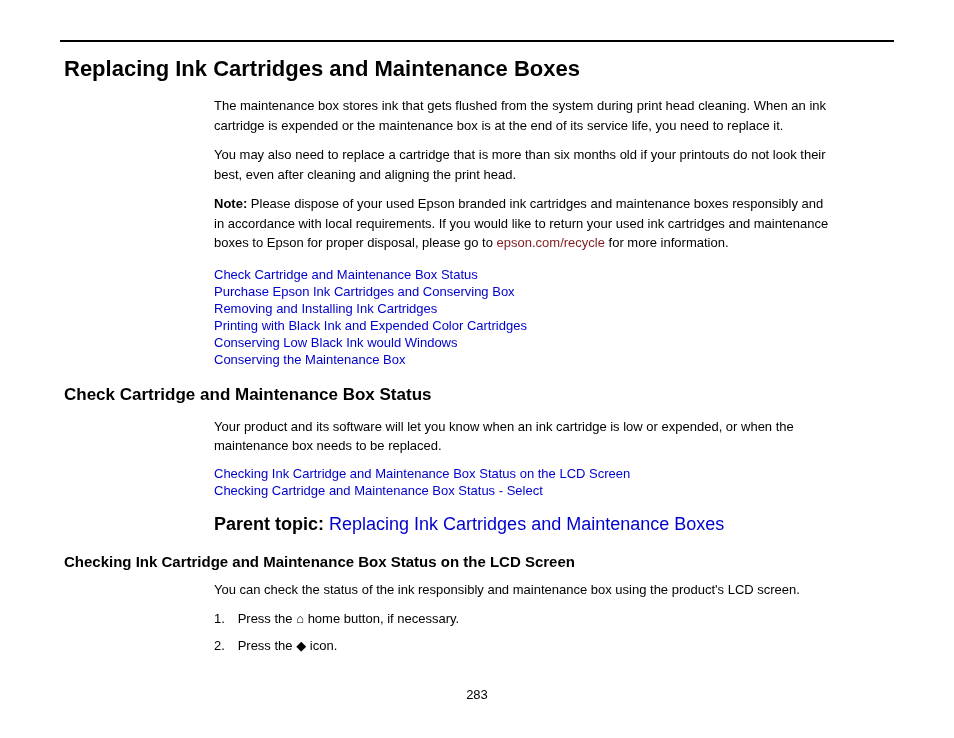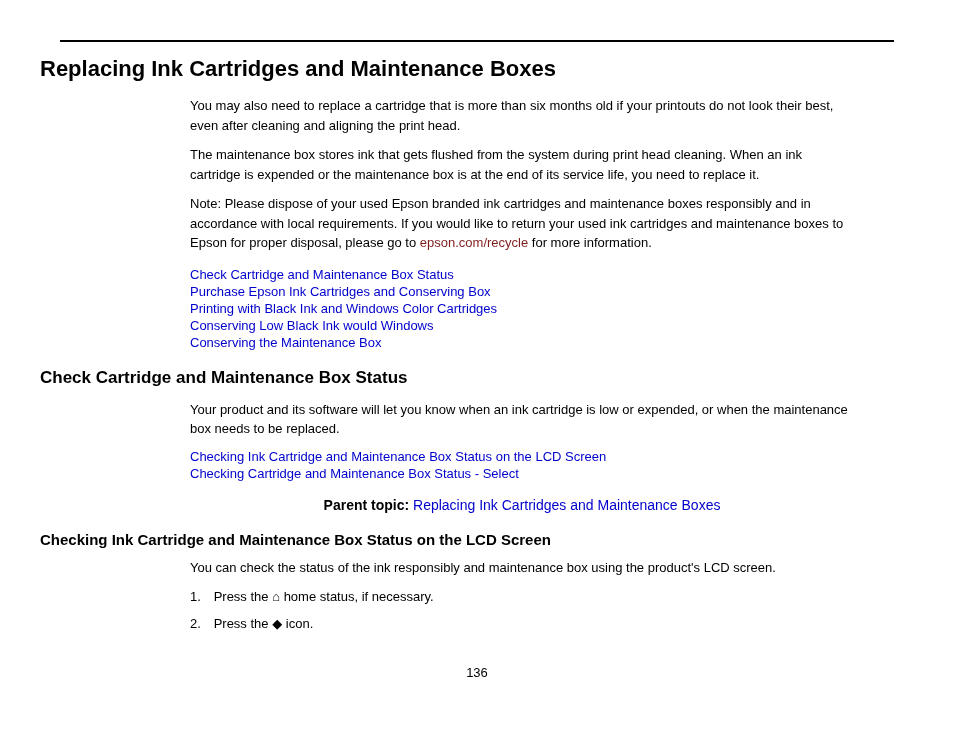--- a/index.html
+++ b/index.html
@@ -27,21 +27,21 @@
 
     .top-rule {
       border: none;
       border-top: 2px solid #000000;
       margin: 0 60px;
       margin-top: 40px;
       margin-bottom: 0;
     }
 
     .content-area {
-      padding: 0 40px;
+      padding: 0 64px;
     }
 
     .main-title {
       font-size: 22px;
       font-weight: bold;
       color: #000000;
       margin-top: 14px;
       margin-bottom: 14px;
     }
 
@@ -58,21 +58,21 @@
     }
 
     .note-text {
       font-size: 13px;
       line-height: 1.5;
       color: #000000;
       margin-bottom: 14px;
     }
 
     .note-bold {
-      font-weight: normal;
+      font-weight: bold;
       text-align: right;
     }
 
     .link {
       color: #0000cc;
       text-decoration: none;
       font-size: 13px;
       display: block;
       margin-bottom: 2px;
     }
@@ -88,24 +88,23 @@
 
     .section-title {
       font-size: 17px;
       font-weight: bold;
       color: #000000;
       margin-top: 18px;
       margin-bottom: 12px;
     }
 
     .parent-topic-line {
-      font-size: 14px;
+      font-size: 18px;
       margin-top: 6px;
       margin-bottom: 6px;
-      text-align: center;
     }
 
     .parent-topic-bold {
       font-weight: bold;
     }
 
     .subsection-title {
       font-size: 15px;
       font-weight: bold;
       color: #000000;
@@ -160,32 +159,33 @@
 <div class="page-container">
 
   <hr class="top-rule">
 
   <div class="content-area">
 
     <h1 class="main-title">Replacing Ink Cartridges and Maintenance Boxes</h1>
 
     <div class="indented-section">
 
+      <p class="body-text">The maintenance box stores ink that gets flushed from the system during print head cleaning. When an ink cartridge is expended or the maintenance box is at the end of its service life, you need to replace it.</p>
+
       <p class="body-text">You may also need to replace a cartridge that is more than six months old if your printouts do not look their best, even after cleaning and aligning the print head.</p>
-
-      <p class="body-text">The maintenance box stores ink that gets flushed from the system during print head cleaning. When an ink cartridge is expended or the maintenance box is at the end of its service life, you need to replace it.</p>
 
       <p class="note-text">
         <span class="note-bold">Note:</span><span> Please dispose of your used Epson branded ink cartridges and maintenance boxes responsibly and in accordance with local requirements. If you would like to return your used ink cartridges and maintenance boxes to Epson for proper disposal, please go to </span><a class="epson-link link-inline" href="#">epson.com/recycle</a><span> for more information.</span>
       </p>
 
       <div class="link-list">
         <a class="link" href="#">Check Cartridge and Maintenance Box Status</a>
         <a class="link" href="#">Purchase Epson Ink Cartridges and Conserving Box</a>
-        <a class="link" href="#">Printing with Black Ink and Windows Color Cartridges</a>
+        <a class="link" href="#">Removing and Installing Ink Cartridges</a>
+        <a class="link" href="#">Printing with Black Ink and Expended Color Cartridges</a>
         <a class="link" href="#">Conserving Low Black Ink would Windows</a>
         <a class="link" href="#">Conserving the Maintenance Box</a>
       </div>
 
     </div>
 
     <h2 class="section-title">Check Cartridge and Maintenance Box Status</h2>
 
     <div class="indented-section">
 
@@ -206,29 +206,29 @@
 
     <div class="indented-section">
 
       <p class="body-text">You can check the status of the ink responsibly and maintenance box using the product's LCD screen.</p>
 
       <ul class="numbered-list">
         <li>
           <span class="list-number">1.</span>
           <span>Press the</span>
           <span class="home-icon"> ⌂ </span>
-          <span>home status, if necessary.</span>
+          <span>home button, if necessary.</span>
         </li>
         <li>
           <span class="list-number">2.</span>
           <span>Press the</span>
           <span class="ink-icon"> ◆ </span>
           <span>icon.</span>
         </li>
       </ul>
 
     </div>
 
   </div>
 
-  <div class="page-number">136</div>
+  <div class="page-number">283</div>
 
 </div>
 
 </body></html>

